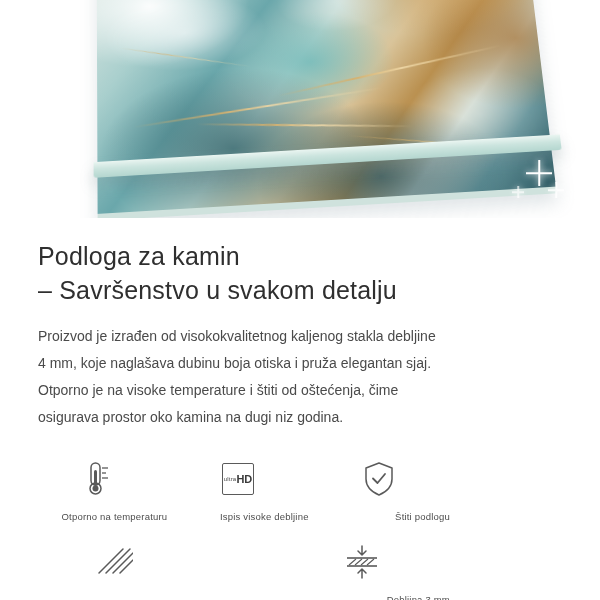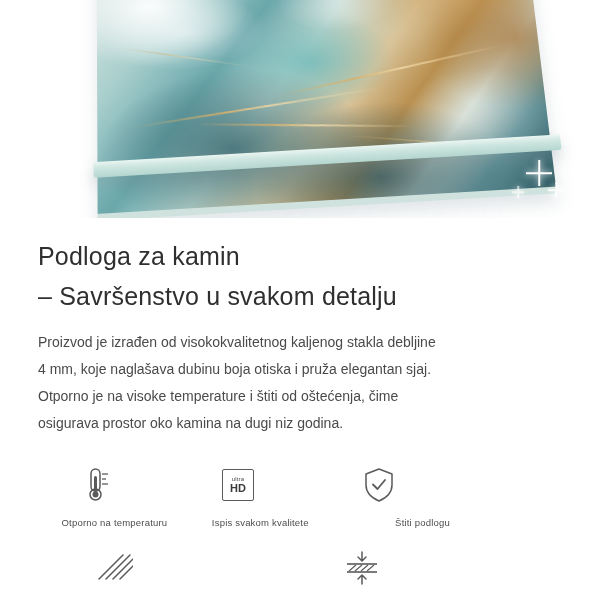--- a/index.html
+++ b/index.html
@@ -114,21 +114,21 @@
     padding: 22px 38px 0 38px;
   }
   .title {
     font-size: 25px;
     line-height: 1.34;
     font-weight: 400;
     color: #2f2f2f;
     margin: 0 0 16px 0;
     letter-spacing: .2px;
   }
-  .title .line2 { display: block; margin-top: 6px; }
+  .title .line2 { display: block; }
   .desc {
     font-size: 14px;
     line-height: 1.92;
     color: #4a4a4a;
     margin: 0;
     max-width: 528px;
   }
 
   
   .features {
@@ -157,21 +157,21 @@
     text-align: right;
   }
   .row-gap { height: 18px; }
   svg { display: block; }
   .ultrahd-box {
     width: 30px;
     height: 30px;
     border: 1.6px solid #5a5a5a;
     border-radius: 2px;
     display: flex;
-    flex-direction: column;
+    flex-direction: row;
     align-items: center;
     justify-content: center;
     line-height: 1;
   }
   .ultrahd-box .u1 { font-size: 6px; color: #4a4a4a; letter-spacing: .2px; }
   .ultrahd-box .u2 { font-size: 11px; font-weight: bold; color: #3a3a3a; margin-top: 1px; }
 </style>
 </head>
 <body>
 
@@ -222,21 +222,21 @@
         <div class="feature-label">Otporno na temperaturu</div>
       </div>
 
       <div class="feature">
         <div class="feature-icon">
           <div class="ultrahd-box">
             <span class="u1">ultra</span>
             <span class="u2">HD</span>
           </div>
         </div>
-        <div class="feature-label">Ispis svakom kvalitete</div>
+        <div class="feature-label">Ispis visoke debljine</div>
       </div>
 
       <div class="feature">
         <div class="feature-icon">
           <svg width="34" height="38" viewBox="0 0 34 38">
             <path d="M17 3 L30 8 V19 C30 27 24 32 17 35 C10 32 4 27 4 19 V8 Z" fill="none" stroke="#5a5a5a" stroke-width="1.5" stroke-linejoin="round"></path>
             <path d="M11 18.5 L15.5 23 L23 14" fill="none" stroke="#5a5a5a" stroke-width="1.8" stroke-linecap="round" stroke-linejoin="round"></path>
           </svg>
         </div>
         <div class="feature-label">Štiti podlogu</div>

